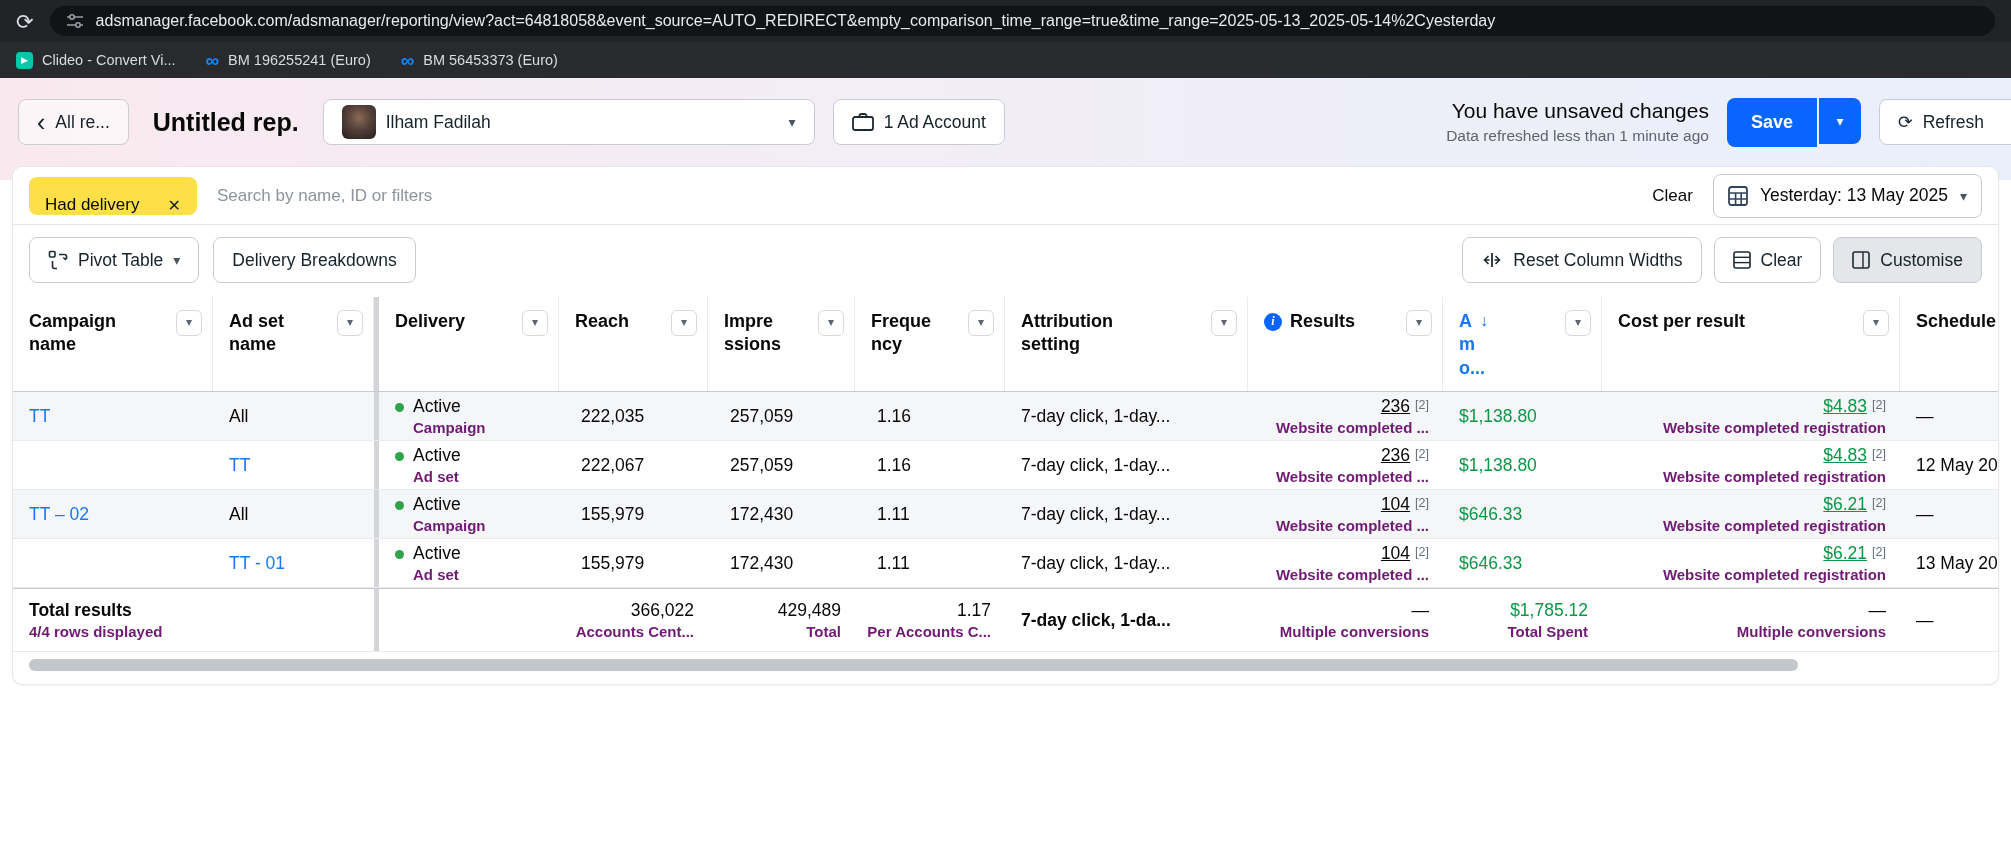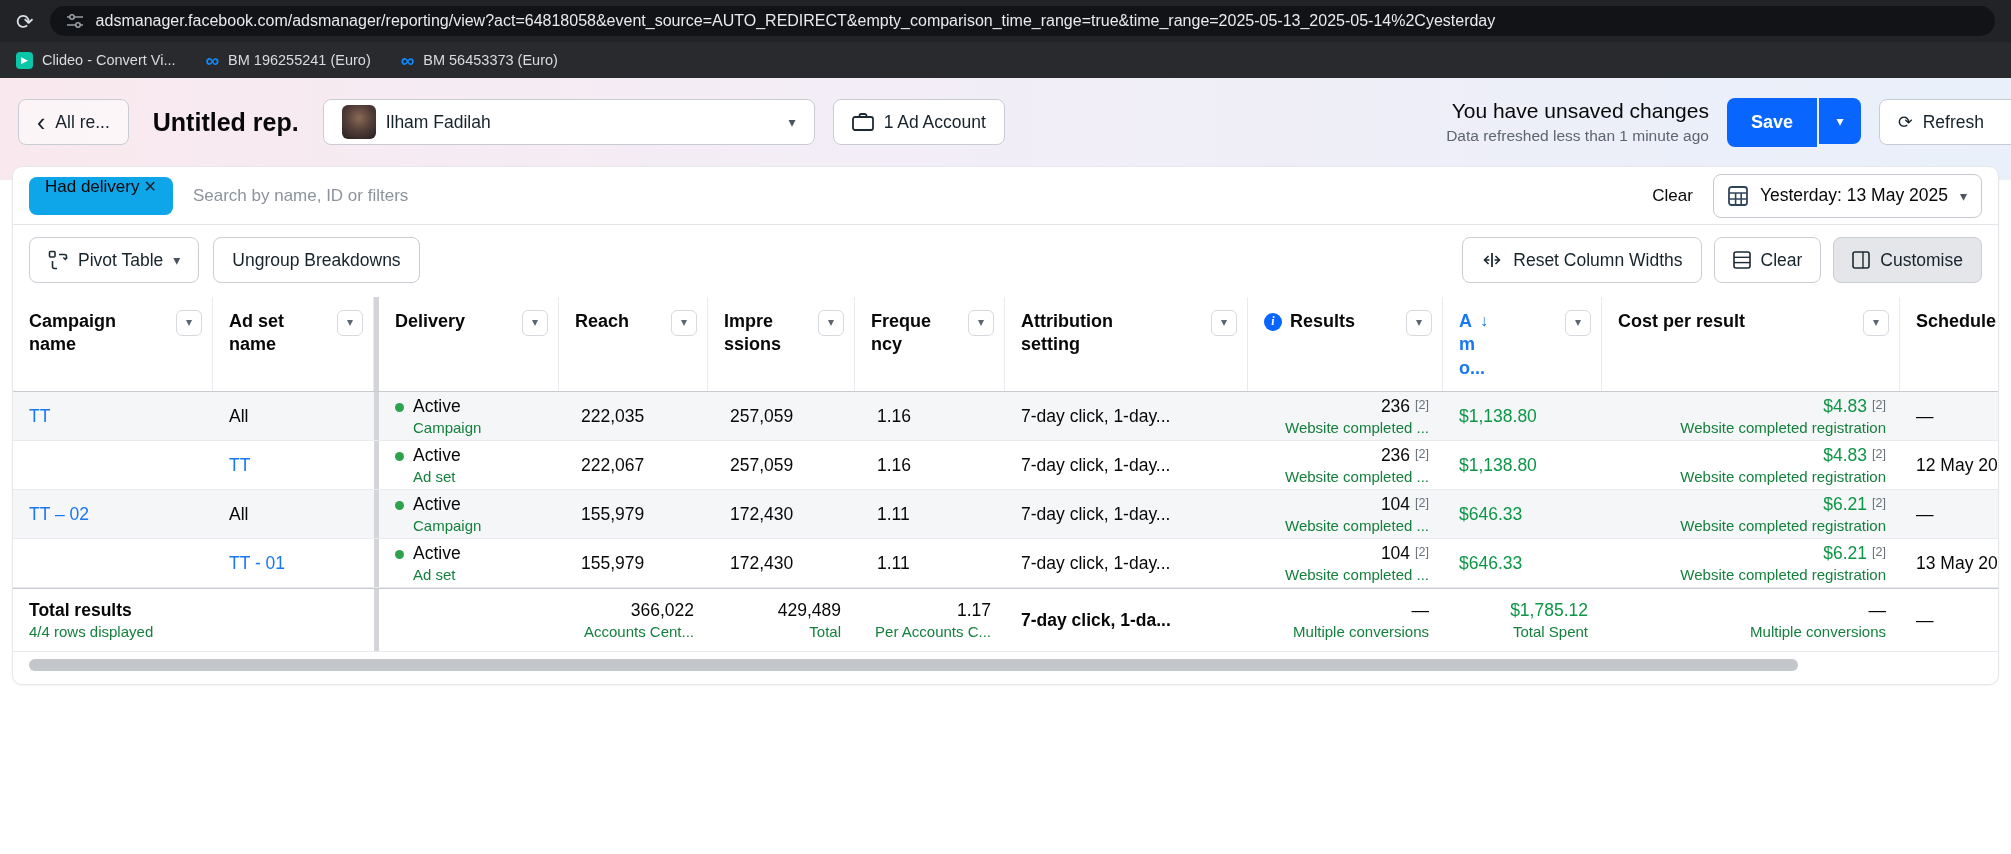--- a/index.html
+++ b/index.html
@@ -32,21 +32,21 @@
   .refreshed{font-size:15.5px;color:#5c6570;margin-top:4px}
   .save-wrap{display:flex;flex:none}
   .save-main{height:49px;background:#0866ff;color:#fff;border-radius:8px 0 0 8px;display:flex;align-items:center;padding:0 24px;font-size:18px;font-weight:700;cursor:pointer}
   .save-caret{height:46px;width:42px;background:#0866ff;color:#fff;border-radius:0 8px 8px 0;display:flex;align-items:center;justify-content:center;margin-left:2px;cursor:pointer;font-size:14px}
   .refresh-btn{margin-right:-46px;min-width:178px}
   .btn svg{color:#1c2b33;flex:none}
 
   
   .card{margin:-14px 12px 0;background:#fff;border-radius:10px;border:1px solid #e5e7ea;box-shadow:0 1px 2px rgba(0,0,0,.05);overflow:hidden;position:relative}
   .filter-row{height:58px;display:flex;align-items:center;gap:20px;padding:0 16px;border-bottom:1px solid #e3e5e9}
-  .chip{height:38px;background:#0ea5e9;border-radius:8px;display:flex;align-items:flex-start;gap:4px;padding:0 16px;font-size:17px;flex:none}
+  .chip{height:38px;background:#fde047;border-radius:8px;display:flex;align-items:flex-end;gap:28px;padding:0 16px;font-size:17px;flex:none}
   .chip-x{font-size:16px;cursor:pointer;color:#16232b}
   .search{flex:1;border:none;outline:none;background:transparent;font-size:17px;color:#000000;min-width:100px}
   .search::placeholder{color:#8d939c}
   .clear{font-size:17px;cursor:pointer;flex:none}
   .datepicker{height:44px;border:1px solid #c5cad1;border-radius:8px;background:#fff;display:flex;align-items:center;gap:12px;padding:0 14px;font-size:17.5px;cursor:pointer;white-space:nowrap;flex:none}
   .datepicker svg{color:#31445a}
 
   .toolbar{display:flex;align-items:center;gap:14px;padding:12px 16px 14px}
   .tb-right{margin-left:auto;display:flex;gap:12px}
   .customise{background:#e4e6e9}
@@ -70,24 +70,24 @@
   .amt-line{display:flex;align-items:center}
   .sortarrow{color:#1877f2;font-size:16px;margin-left:8px;font-weight:700}
 
   .trow{display:flex;height:49px;border-bottom:1px solid #e8eaed;background:#fff}
   .trow.alt{background:#f5f6f8}
   .cell{flex:none;display:flex;flex-direction:column;justify-content:center;padding:0 14px 0 16px;font-size:17.5px;overflow:hidden;white-space:nowrap;line-height:1.3}
   .cell.num{padding-left:22px}
   .cell.rt{align-items:flex-end;text-align:right}
   .cell.del{flex-direction:row;align-items:center;gap:9px;justify-content:flex-start}
   .dot{width:9px;height:9px;border-radius:50%;background:#31a24c;flex:none;align-self:flex-start;margin-top:11px}
-  .sub{font-size:15px;color:#15803d;font-weight:400}
+  .sub{font-size:15px;color:#701a75;font-weight:700}
   .link{color:#1877f2;cursor:pointer}
   .money{color:#0d9646}
-  .u{cursor:pointer}
+  .u{text-decoration:underline;cursor:pointer}
   .u.g{color:#0d9646}
   .ref{font-size:12.5px;color:#67707b;margin-left:5px;position:relative;top:-3px}
   .trow.total{height:64px;border-top:1px solid #c7cace;background:#fff}
   .b{font-weight:700}
 
   .hscroll{height:14px;margin:6px 10px 12px;position:relative}
   .hthumb{position:absolute;left:6px;top:1px;width:90%;height:12px;border-radius:7px;background:#c3c6ca;cursor:grab}
 </style>
 </head>
 <body>
@@ -185,21 +185,21 @@
       <svg width="20" height="20" viewBox="0 0 20 20">
         <rect x="1.5" y="1.5" width="5.5" height="5.5" rx="1" fill="none" stroke="currentColor" stroke-width="1.6"></rect>
         <path d="M11 4.5 H16.5 A2 2 0 0 1 18.5 6.5 V9" fill="none" stroke="currentColor" stroke-width="1.6"></path>
         <path d="M16.5 7.5 L18.5 9.5 L20 7.5" fill="none" stroke="currentColor" stroke-width="1.4" transform="translate(-1.2,0)"></path>
         <path d="M4.5 11 V16.5 A2 2 0 0 0 6.5 18.5 H9" fill="none" stroke="currentColor" stroke-width="1.6"></path>
       </svg>
       <span>Pivot Table</span>
       <span class="caret">▾</span>
     </div>
     <div class="btn">
-      <span>Ungroup Breakdowns</span>
+      <span>Delivery Breakdowns</span>
     </div>
     <div class="tb-right">
       <div class="btn">
         <svg width="22" height="16" viewBox="0 0 22 16">
           <line x1="11" y1="1" x2="11" y2="15" stroke="currentColor" stroke-width="1.8"></line>
           <path d="M7.5 4 L3.5 8 L7.5 12 M3.5 8 H8.5" fill="none" stroke="currentColor" stroke-width="1.6"></path>
           <path d="M14.5 4 L18.5 8 L14.5 12 M13.5 8 H18.5" fill="none" stroke="currentColor" stroke-width="1.6"></path>
         </svg>
         <span>Reset Column Widths</span>
       </div>

